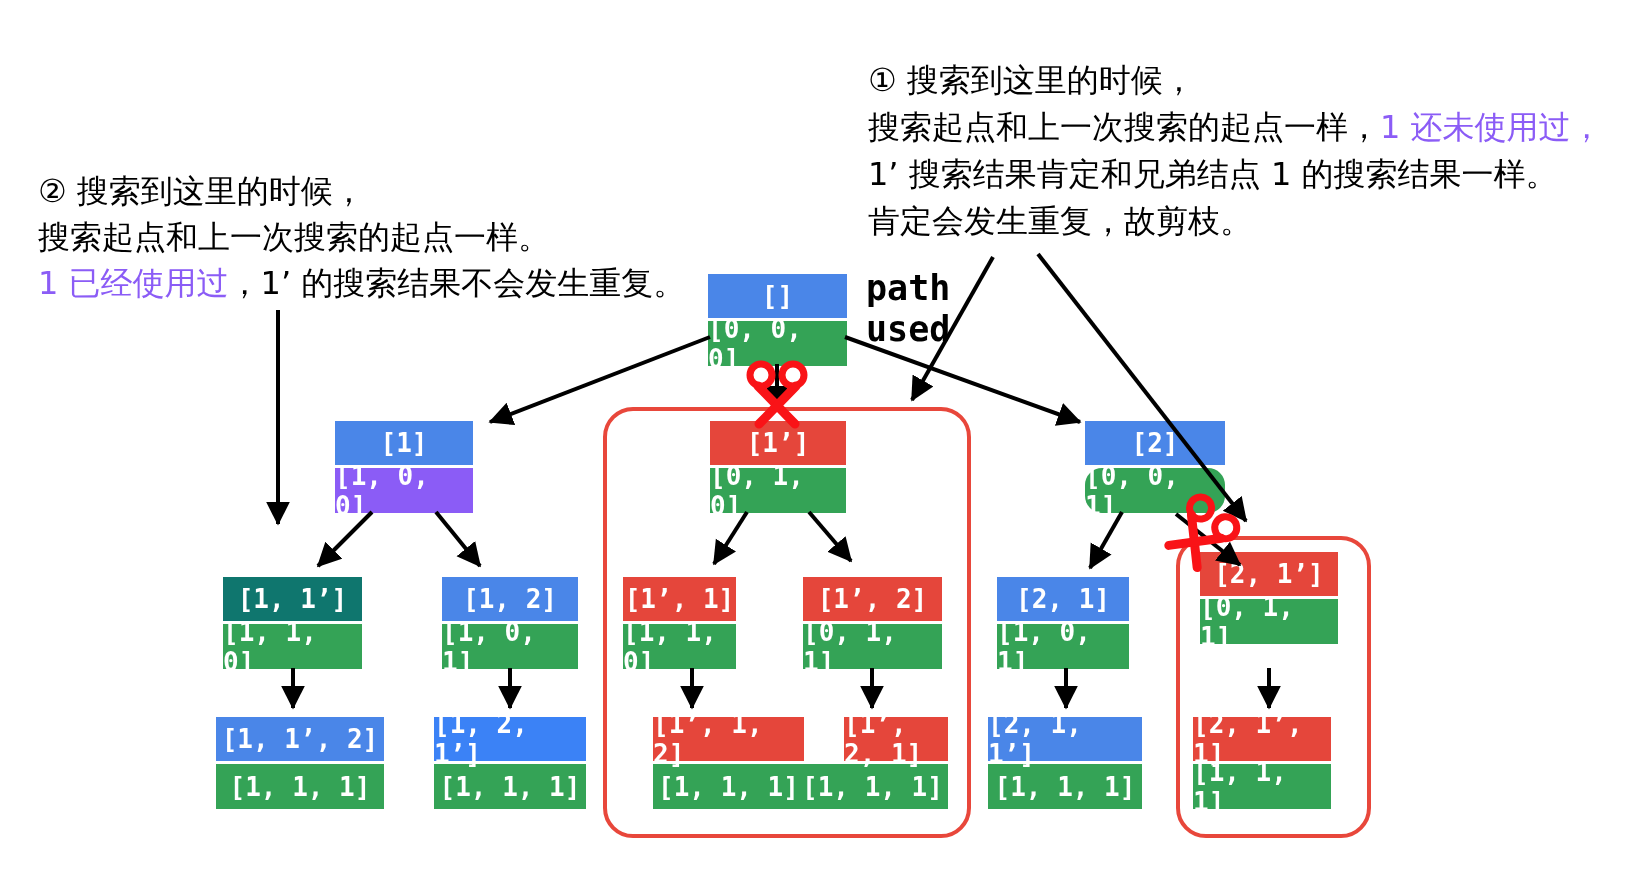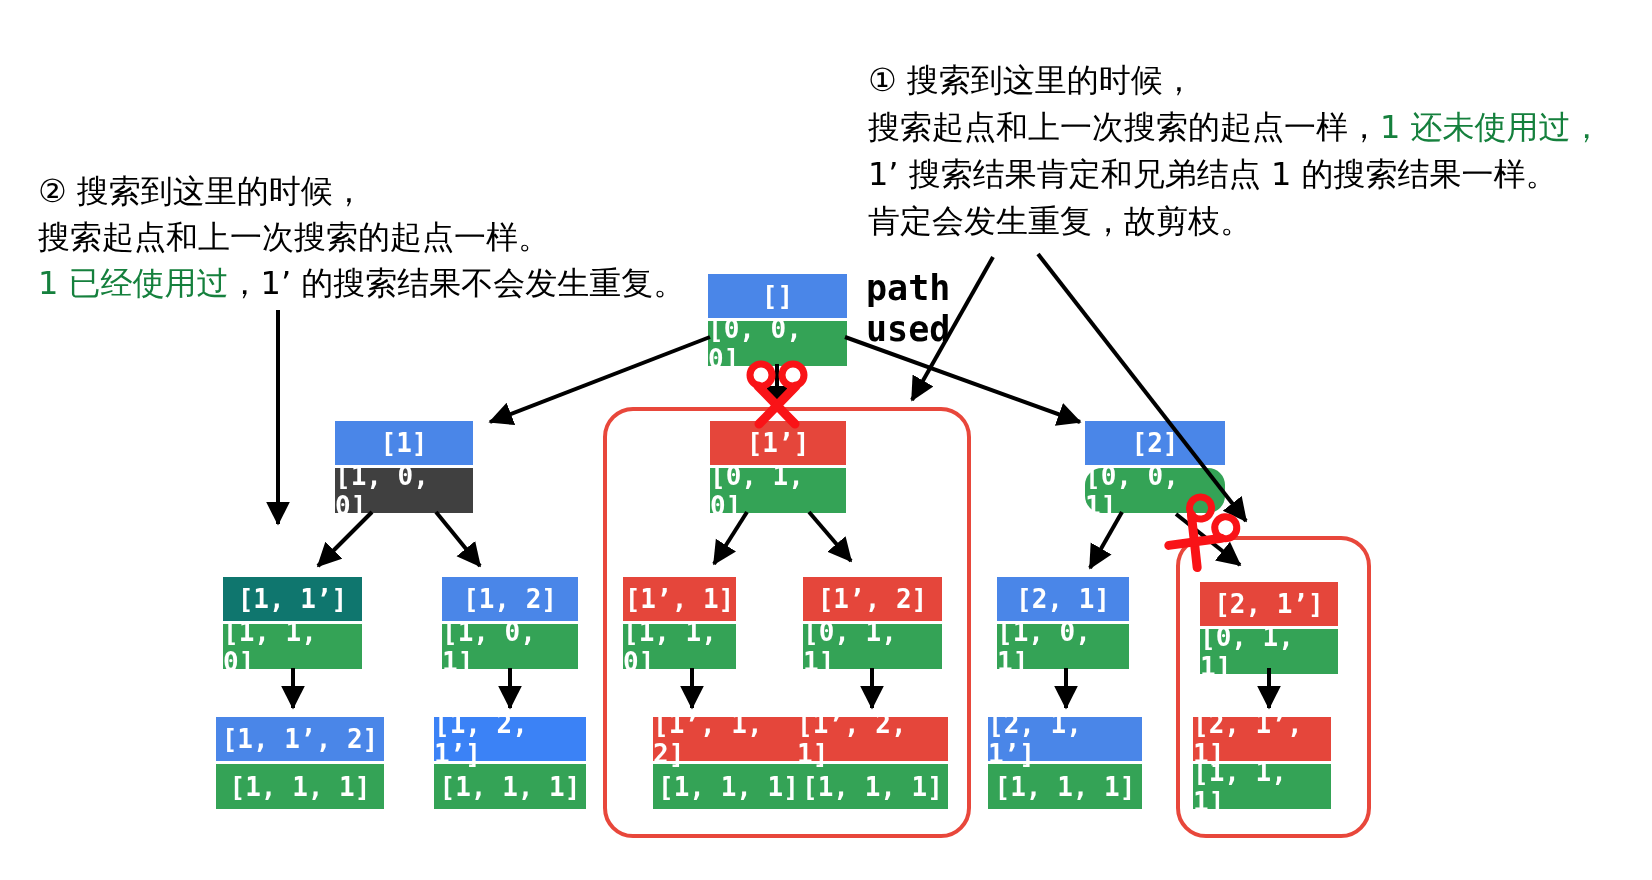--- a/index.html
+++ b/index.html
@@ -10,38 +10,38 @@
   .node-part{display:flex;align-items:center;justify-content:center;color:#ffffff;
              font-family:"DejaVu Sans Mono","Liberation Mono",monospace;font-weight:bold;font-size:26px;}
   .node-path{height:44px;}
   .node-used{height:45px;margin-top:3px;}
   svg.overlay{position:absolute;left:0;top:0;z-index:30;pointer-events:none;}
   .legend{position:absolute;left:866px;top:268px;z-index:5;color:#000;
           font-family:"DejaVu Sans Mono","Liberation Mono",monospace;font-size:35px;font-weight:600;line-height:41px;}
   .annotation{position:absolute;z-index:40;color:#000;font-size:32px;line-height:47px;white-space:nowrap;}
   #annotation-right{left:868px;top:57px;}
   #annotation-left{left:38px;top:168px;line-height:46px;}
-  .annotation .seg-red{color:#15803d;}
+  .annotation .seg-red{color:#8b5cf6;}
 </style>
 </head>
 <body>
 
 <div class="canvas">
   <div id="prune-layer">
       <div class="prune-box" style="left: 603px; top: 407px; width: 360px; height: 423px; border-color: rgb(232, 71, 59);"></div>
       <div class="prune-box" style="left: 1176px; top: 536px; width: 187px; height: 294px; border-color: rgb(232, 71, 59);"></div>
     </div>
   <div id="node-layer">
       <div class="node" style="left: 708px; top: 274px; width: 139px;">
         <div class="node-part node-path" style="background: rgb(74, 134, 232);">[]</div>
         <div class="node-part node-used" style="background: rgb(52, 163, 86);">[0, 0, 0]</div>
       </div>
       <div class="node" style="left: 335px; top: 421px; width: 138px;">
         <div class="node-part node-path" style="background: rgb(74, 134, 232);">[1]</div>
-        <div class="node-part node-used" style="background: #404040;">[1, 0, 0]</div>
+        <div class="node-part node-used" style="background: #8b5cf6;">[1, 0, 0]</div>
       </div>
       <div class="node" style="left: 710px; top: 421px; width: 136px;">
         <div class="node-part node-path" style="background: rgb(229, 70, 59);">[1’]</div>
         <div class="node-part node-used" style="background: rgb(52, 163, 86);">[0, 1, 0]</div>
       </div>
       <div class="node" style="left: 1085px; top: 421px; width: 140px;">
         <div class="node-part node-path" style="background: rgb(74, 134, 232);">[2]</div>
         <div class="node-part node-used" style="background: rgb(52, 163, 86); border-radius: 17px;">[0, 0, 1]</div>
       </div>
       <div class="node" style="left: 223px; top: 577px; width: 139px;">
@@ -57,38 +57,38 @@
         <div class="node-part node-used" style="background: rgb(52, 163, 86);">[1, 1, 0]</div>
       </div>
       <div class="node" style="left: 803px; top: 577px; width: 139px;">
         <div class="node-part node-path" style="background: rgb(229, 70, 59);">[1’, 2]</div>
         <div class="node-part node-used" style="background: rgb(52, 163, 86);">[0, 1, 1]</div>
       </div>
       <div class="node" style="left: 997px; top: 577px; width: 132px;">
         <div class="node-part node-path" style="background: rgb(74, 134, 232);">[2, 1]</div>
         <div class="node-part node-used" style="background: rgb(52, 163, 86);">[1, 0, 1]</div>
       </div>
-      <div class="node" style="left: 1200px; top: 582px; width: 138px;">
+      <div class="node" style="left: 1200px; top: 552px; width: 138px;">
         <div class="node-part node-path" style="background: rgb(229, 70, 59);">[2, 1’]</div>
         <div class="node-part node-used" style="background: rgb(52, 163, 86);">[0, 1, 1]</div>
       </div>
       <div class="node" style="left: 216px; top: 717px; width: 168px;">
         <div class="node-part node-path" style="background: rgb(74, 134, 232);">[1, 1’, 2]</div>
         <div class="node-part node-used" style="background: rgb(52, 163, 86);">[1, 1, 1]</div>
       </div>
       <div class="node" style="left: 434px; top: 717px; width: 152px;">
         <div class="node-part node-path" style="background: #3b82f6;">[1, 2, 1’]</div>
         <div class="node-part node-used" style="background: rgb(52, 163, 86);">[1, 1, 1]</div>
       </div>
       <div class="node" style="left: 617px; top: 717px; width: 151px; padding-left: 36px;">
         <div class="node-part node-path" style="background: rgb(229, 70, 59);">[1’, 1, 2]</div>
         <div class="node-part node-used" style="background: rgb(52, 163, 86);">[1, 1, 1]</div>
       </div>
       <div class="node" style="left: 797px; top: 717px; width: 151px;">
-        <div class="node-part node-path" style="background: rgb(229, 70, 59);">[1’, 2, 1]</div>
+        <div class="node-part node-path" style="background: rgb(229, 70, 59); margin-left: 47px;">[1’, 2, 1]</div>
         <div class="node-part node-used" style="background: rgb(52, 163, 86);">[1, 1, 1]</div>
       </div>
       <div class="node" style="left: 988px; top: 717px; width: 154px;">
         <div class="node-part node-path" style="background: rgb(74, 134, 232);">[2, 1, 1’]</div>
         <div class="node-part node-used" style="background: rgb(52, 163, 86);">[1, 1, 1]</div>
       </div>
       <div class="node" style="left: 1193px; top: 717px; width: 138px;">
         <div class="node-part node-path" style="background: rgb(229, 70, 59);">[2, 1’, 1]</div>
         <div class="node-part node-used" style="background: rgb(52, 163, 86);">[1, 1, 1]</div>
       </div>

